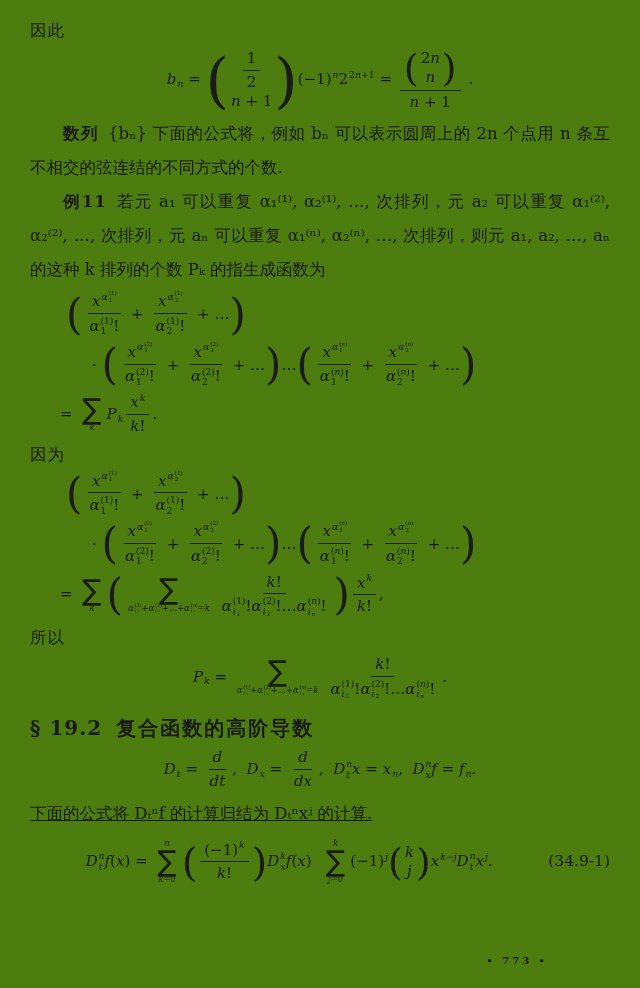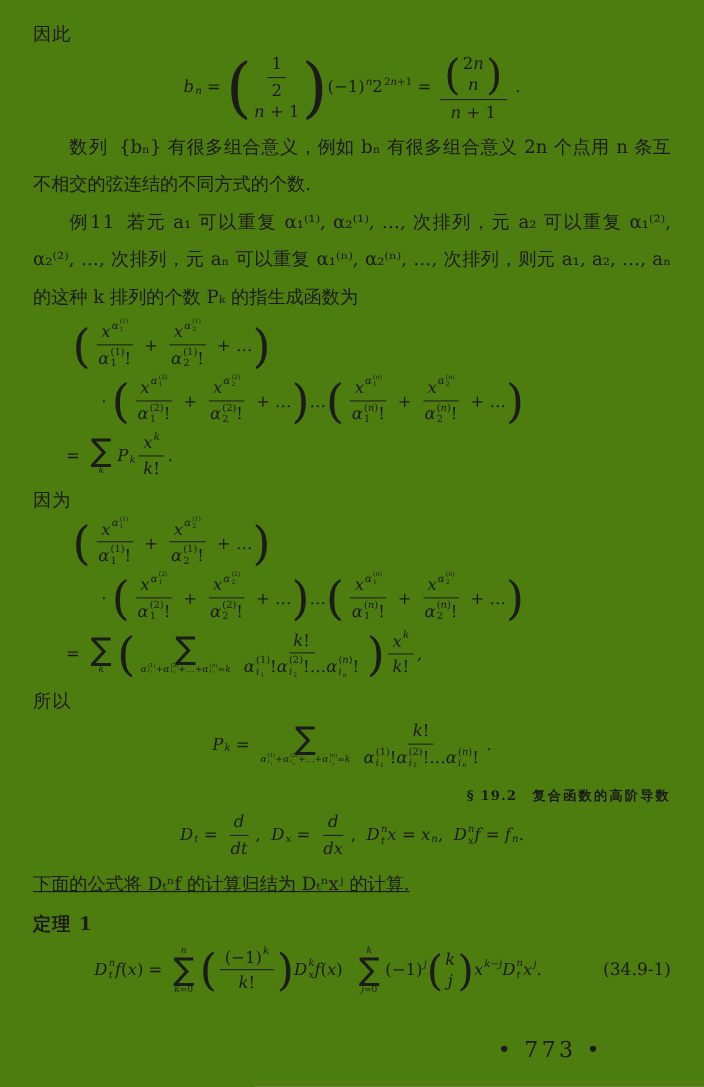--- a/index.html
+++ b/index.html
@@ -15,34 +15,34 @@
     color:#1b1b1b;
     box-sizing:border-box;
     padding:20px 30px 0 30px;
     overflow:hidden;
     font-size:16px;
   }
   
   .lead{margin:0;font-size:16.5px;letter-spacing:1px;}
   .para{margin:0;line-height:2.05;font-size:16.5px;text-align:justify;}
   .para.ind{text-indent:2em;}
-  .blabel{font-weight:normal;margin-right:.55em;letter-spacing:1px;}
+  .blabel{font-weight:bold;margin-right:.55em;letter-spacing:1px;}
   .center{text-align:center;}
   .heading{
     margin:16px 0 6px 0;
-    text-align:right;
+    text-align:left;
     font-weight:bold;
-    font-size:12px;
+    font-size:20px;
     letter-spacing:2px;
   }
   .heading .hnum{margin-right:14px;letter-spacing:1px;}
   .pageno{
     position:absolute;
     right:92px;bottom:22px;
-    font-size:20px;font-weight:normal;letter-spacing:3px;margin-left:17px;
+    font-size:10px;font-weight:bold;letter-spacing:3px;margin-left:17px;
   }
   
   .math{font-size:15px;line-height:1.25;}
   .mline{margin:6px 0;}
   .mrow{display:inline-flex;align-items:center;white-space:pre;}
   .rm,.it{white-space:pre;}
   .it{font-style:italic;}
   .mfrac{display:inline-flex;flex-direction:column;align-items:center;margin:0 3px;}
   .mfrac>.fn{padding:0 4px 2px 4px;border-bottom:1.4px solid #222;display:inline-flex;align-items:center;justify-content:center;}
   .mfrac>.fd{padding:2px 4px 0 4px;display:inline-flex;align-items:center;justify-content:center;}
@@ -66,21 +66,21 @@
 </style>
 </head>
 <body>
 
 <div class="page">
 
   <p class="lead">因此</p>
 
   <div class="center math mline"><span class="mrow"><span class="msub"><span class="mtxt"><span class="it">b</span></span><span class="mtxt e"><span class="it">n</span></span></span><span class="mtxt"><span class="rm"> = </span></span><span class="mpar"><span class="pfence" style="font-size: 60px;">(</span><span class="mrow"><span class="stk"><span class="mfrac"><span class="mtxt fn"><span class="rm">1</span></span><span class="mtxt fd"><span class="rm">2</span></span></span><span class="mtxt"><span class="it">n</span><span class="rm"> + 1</span></span></span></span><span class="pfence" style="font-size: 60px;">)</span></span><span class="msup"><span class="mtxt"><span class="rm">(−1)</span></span><span class="mtxt e"><span class="it">n</span></span></span><span class="msup"><span class="mtxt"><span class="rm">2</span></span><span class="mtxt e"><span class="rm">2</span><span class="it">n</span><span class="rm">+1</span></span></span><span class="mtxt"><span class="rm"> = </span></span><span class="mfrac"><span class="mpar fn"><span class="pfence" style="font-size: 38px;">(</span><span class="mrow"><span class="stk"><span class="mtxt"><span class="rm">2</span><span class="it">n</span></span><span class="mtxt"><span class="it">n</span></span></span></span><span class="pfence" style="font-size: 38px;">)</span></span><span class="mtxt fd"><span class="it">n</span><span class="rm"> + 1</span></span></span><span class="mtxt"><span class="rm"> .</span></span></span></div>
 
-  <p class="para ind"><span class="blabel">数列</span><span>{bₙ} 有很多组合意义，例如 bₙ 有很多组合意义 2n 个点用 n 条互不相交的弦连结的不同方式的个数.</span></p>
+  <p class="para ind"><span class="blabel">数列</span><span>{bₙ} 下面的公式将，例如 bₙ 可以表示圆周上的 2n 个点用 n 条互不相交的弦连结的不同方式的个数.</span></p>
 
   <p class="para ind"><span class="blabel">例11</span><span>若元 a₁ 可以重复 α₁⁽¹⁾, α₂⁽¹⁾, …, 次排列，元 a₂ 可以重复 α₁⁽²⁾, α₂⁽²⁾, …, 次排列，元 aₙ 可以重复 α₁⁽ⁿ⁾, α₂⁽ⁿ⁾, …, 次排列，则元 a₁, a₂, …, aₙ 的这种 k 排列的个数 Pₖ 的指生成函数为</span></p>
 
   <div class="math mline iA"><span class="mrow"><span class="mpar"><span class="pfence" style="font-size: 42px;">(</span><span class="mrow"><span class="mrow"><span class="mfrac"><span class="msup fn"><span class="mtxt"><span class="it">x</span></span><span class="mss e"><span class="mtxt"><span class="it">α</span></span><span class="col"><span class="mtxt"><span class="rm">(1)</span></span><span class="mtxt"><span class="rm">1</span></span></span></span></span><span class="mrow fd"><span class="mss"><span class="mtxt"><span class="it">α</span></span><span class="col"><span class="mtxt"><span class="rm">(1)</span></span><span class="mtxt"><span class="rm">1</span></span></span></span><span class="mtxt"><span class="rm">!</span></span></span></span><span class="mtxt"><span class="rm"> + </span></span><span class="mfrac"><span class="msup fn"><span class="mtxt"><span class="it">x</span></span><span class="mss e"><span class="mtxt"><span class="it">α</span></span><span class="col"><span class="mtxt"><span class="rm">(1)</span></span><span class="mtxt"><span class="rm">2</span></span></span></span></span><span class="mrow fd"><span class="mss"><span class="mtxt"><span class="it">α</span></span><span class="col"><span class="mtxt"><span class="rm">(1)</span></span><span class="mtxt"><span class="rm">2</span></span></span></span><span class="mtxt"><span class="rm">!</span></span></span></span><span class="mtxt"><span class="rm"> + …</span></span></span></span><span class="pfence" style="font-size: 42px;">)</span></span></span></div>
   <div class="math mline iB"><span class="mrow"><span class="mtxt"><span class="rm">· </span></span><span class="mpar"><span class="pfence" style="font-size: 42px;">(</span><span class="mrow"><span class="mrow"><span class="mfrac"><span class="msup fn"><span class="mtxt"><span class="it">x</span></span><span class="mss e"><span class="mtxt"><span class="it">α</span></span><span class="col"><span class="mtxt"><span class="rm">(2)</span></span><span class="mtxt"><span class="rm">1</span></span></span></span></span><span class="mrow fd"><span class="mss"><span class="mtxt"><span class="it">α</span></span><span class="col"><span class="mtxt"><span class="rm">(2)</span></span><span class="mtxt"><span class="rm">1</span></span></span></span><span class="mtxt"><span class="rm">!</span></span></span></span><span class="mtxt"><span class="rm"> + </span></span><span class="mfrac"><span class="msup fn"><span class="mtxt"><span class="it">x</span></span><span class="mss e"><span class="mtxt"><span class="it">α</span></span><span class="col"><span class="mtxt"><span class="rm">(2)</span></span><span class="mtxt"><span class="rm">2</span></span></span></span></span><span class="mrow fd"><span class="mss"><span class="mtxt"><span class="it">α</span></span><span class="col"><span class="mtxt"><span class="rm">(2)</span></span><span class="mtxt"><span class="rm">2</span></span></span></span><span class="mtxt"><span class="rm">!</span></span></span></span><span class="mtxt"><span class="rm"> + …</span></span></span></span><span class="pfence" style="font-size: 42px;">)</span></span><span class="mtxt"><span class="rm">…</span></span><span class="mpar"><span class="pfence" style="font-size: 42px;">(</span><span class="mrow"><span class="mrow"><span class="mfrac"><span class="msup fn"><span class="mtxt"><span class="it">x</span></span><span class="mss e"><span class="mtxt"><span class="it">α</span></span><span class="col"><span class="mtxt"><span class="rm">(</span><span class="it">n</span><span class="rm">)</span></span><span class="mtxt"><span class="rm">1</span></span></span></span></span><span class="mrow fd"><span class="mss"><span class="mtxt"><span class="it">α</span></span><span class="col"><span class="mtxt"><span class="rm">(</span><span class="it">n</span><span class="rm">)</span></span><span class="mtxt"><span class="rm">1</span></span></span></span><span class="mtxt"><span class="rm">!</span></span></span></span><span class="mtxt"><span class="rm"> + </span></span><span class="mfrac"><span class="msup fn"><span class="mtxt"><span class="it">x</span></span><span class="mss e"><span class="mtxt"><span class="it">α</span></span><span class="col"><span class="mtxt"><span class="rm">(</span><span class="it">n</span><span class="rm">)</span></span><span class="mtxt"><span class="rm">2</span></span></span></span></span><span class="mrow fd"><span class="mss"><span class="mtxt"><span class="it">α</span></span><span class="col"><span class="mtxt"><span class="rm">(</span><span class="it">n</span><span class="rm">)</span></span><span class="mtxt"><span class="rm">2</span></span></span></span><span class="mtxt"><span class="rm">!</span></span></span></span><span class="mtxt"><span class="rm"> + …</span></span></span></span><span class="pfence" style="font-size: 42px;">)</span></span></span></div>
   <div class="math mline iC"><span class="mrow"><span class="mtxt"><span class="rm">= </span></span><span class="msum"><span class="sg">∑</span><span class="mtxt be"><span class="it">k</span></span></span><span class="msub"><span class="mtxt"><span class="it">P</span></span><span class="mtxt e"><span class="it">k</span></span></span><span class="mfrac"><span class="msup fn"><span class="mtxt"><span class="it">x</span></span><span class="mtxt e"><span class="it">k</span></span></span><span class="mtxt fd"><span class="it">k</span><span class="rm">!</span></span></span><span class="mtxt"><span class="rm">.</span></span></span></div>
 
   <p class="lead" style="margin-top:8px;">因为</p>
 
   <div class="math mline iA"><span class="mrow"><span class="mpar"><span class="pfence" style="font-size: 42px;">(</span><span class="mrow"><span class="mrow"><span class="mfrac"><span class="msup fn"><span class="mtxt"><span class="it">x</span></span><span class="mss e"><span class="mtxt"><span class="it">α</span></span><span class="col"><span class="mtxt"><span class="rm">(1)</span></span><span class="mtxt"><span class="rm">1</span></span></span></span></span><span class="mrow fd"><span class="mss"><span class="mtxt"><span class="it">α</span></span><span class="col"><span class="mtxt"><span class="rm">(1)</span></span><span class="mtxt"><span class="rm">1</span></span></span></span><span class="mtxt"><span class="rm">!</span></span></span></span><span class="mtxt"><span class="rm"> + </span></span><span class="mfrac"><span class="msup fn"><span class="mtxt"><span class="it">x</span></span><span class="mss e"><span class="mtxt"><span class="it">α</span></span><span class="col"><span class="mtxt"><span class="rm">(1)</span></span><span class="mtxt"><span class="rm">2</span></span></span></span></span><span class="mrow fd"><span class="mss"><span class="mtxt"><span class="it">α</span></span><span class="col"><span class="mtxt"><span class="rm">(1)</span></span><span class="mtxt"><span class="rm">2</span></span></span></span><span class="mtxt"><span class="rm">!</span></span></span></span><span class="mtxt"><span class="rm"> + …</span></span></span></span><span class="pfence" style="font-size: 42px;">)</span></span></span></div>
@@ -91,21 +91,20 @@
 
   <div class="center math mline"><span class="mrow"><span class="msub"><span class="mtxt"><span class="it">P</span></span><span class="mtxt e"><span class="it">k</span></span></span><span class="mtxt"><span class="rm"> = </span></span><span class="msum"><span class="sg">∑</span><span class="mrow be"><span class="mss"><span class="mtxt"><span class="it">α</span></span><span class="col"><span class="mtxt"><span class="rm">(1)</span></span><span class="msub"><span class="mtxt"><span class="it">i</span></span><span class="mtxt e"><span class="rm">1</span></span></span></span></span><span class="mtxt"><span class="rm">+</span></span><span class="mss"><span class="mtxt"><span class="it">α</span></span><span class="col"><span class="mtxt"><span class="rm">(2)</span></span><span class="msub"><span class="mtxt"><span class="it">i</span></span><span class="mtxt e"><span class="rm">2</span></span></span></span></span><span class="mtxt"><span class="rm">+…+</span></span><span class="mss"><span class="mtxt"><span class="it">α</span></span><span class="col"><span class="mtxt"><span class="rm">(</span><span class="it">n</span><span class="rm">)</span></span><span class="msub"><span class="mtxt"><span class="it">i</span></span><span class="mtxt e"><span class="it">n</span></span></span></span></span><span class="mtxt"><span class="rm">=</span></span><span class="mtxt"><span class="it">k</span></span></span></span><span class="mfrac"><span class="mtxt fn"><span class="it">k</span><span class="rm">!</span></span><span class="mrow fd"><span class="mss"><span class="mtxt"><span class="it">α</span></span><span class="col"><span class="mtxt"><span class="rm">(1)</span></span><span class="msub"><span class="mtxt"><span class="it">i</span></span><span class="mtxt e"><span class="rm">1</span></span></span></span></span><span class="mtxt"><span class="rm">!</span></span><span class="mss"><span class="mtxt"><span class="it">α</span></span><span class="col"><span class="mtxt"><span class="rm">(2)</span></span><span class="msub"><span class="mtxt"><span class="it">i</span></span><span class="mtxt e"><span class="rm">2</span></span></span></span></span><span class="mtxt"><span class="rm">!</span></span><span class="mtxt"><span class="rm">…</span></span><span class="mss"><span class="mtxt"><span class="it">α</span></span><span class="col"><span class="mtxt"><span class="rm">(</span><span class="it">n</span><span class="rm">)</span></span><span class="msub"><span class="mtxt"><span class="it">i</span></span><span class="mtxt e"><span class="it">n</span></span></span></span></span><span class="mtxt"><span class="rm">!</span></span></span></span><span class="mtxt"><span class="rm">.</span></span></span></div>
 
   <h2 class="heading"><span class="hnum">§ 19.2</span><span>复合函数的高阶导数</span></h2>
 
 
   <div class="center math mline"><span class="mrow"><span class="msub"><span class="mtxt"><span class="it">D</span></span><span class="mtxt e"><span class="it">t</span></span></span><span class="mtxt"><span class="rm"> = </span></span><span class="mfrac"><span class="mtxt fn"><span class="it">d</span></span><span class="mtxt fd"><span class="it">dt</span></span></span><span class="mtxt"><span class="rm">,  </span></span><span class="msub"><span class="mtxt"><span class="it">D</span></span><span class="mtxt e"><span class="it">x</span></span></span><span class="mtxt"><span class="rm"> = </span></span><span class="mfrac"><span class="mtxt fn"><span class="it">d</span></span><span class="mtxt fd"><span class="it">dx</span></span></span><span class="mtxt"><span class="rm">,  </span></span><span class="mss"><span class="mtxt"><span class="it">D</span></span><span class="col"><span class="mtxt"><span class="it">n</span></span><span class="mtxt"><span class="it">t</span></span></span></span><span class="mtxt"><span class="it">x</span></span><span class="mtxt"><span class="rm"> = </span></span><span class="msub"><span class="mtxt"><span class="it">x</span></span><span class="mtxt e"><span class="it">n</span></span></span><span class="mtxt"><span class="rm">,  </span></span><span class="mss"><span class="mtxt"><span class="it">D</span></span><span class="col"><span class="mtxt"><span class="it">n</span></span><span class="mtxt"><span class="it">x</span></span></span></span><span class="mtxt"><span class="it">f</span></span><span class="mtxt"><span class="rm"> = </span></span><span class="msub"><span class="mtxt"><span class="it">f</span></span><span class="mtxt e"><span class="it">n</span></span></span><span class="mtxt"><span class="rm">.</span></span></span></div>
 
   <p class="para" style="margin-top:4px;text-decoration:underline;">下面的公式将 Dₜⁿf 的计算归结为 Dₜⁿxʲ 的计算.</p>
 
-  <p class="lead" style="margin-top:8px;font-weight:bold;">定理 1</p>
 
   <div class="eqline math">
     <span class="eqbody"><span class="mrow"><span class="mss"><span class="mtxt"><span class="it">D</span></span><span class="col"><span class="mtxt"><span class="it">n</span></span><span class="mtxt"><span class="it">t</span></span></span></span><span class="mtxt"><span class="it">f</span><span class="rm">(</span><span class="it">x</span><span class="rm">)</span></span><span class="mtxt"><span class="rm"> = </span></span><span class="msum"><span class="mtxt ab"><span class="it">n</span></span><span class="sg">∑</span><span class="mtxt be"><span class="it">k</span><span class="rm">=0</span></span></span><span class="mpar"><span class="pfence" style="font-size: 40px;">(</span><span class="mrow"><span class="mfrac"><span class="msup fn"><span class="mtxt"><span class="rm">(−1)</span></span><span class="mtxt e"><span class="it">k</span></span></span><span class="mtxt fd"><span class="it">k</span><span class="rm">!</span></span></span></span><span class="pfence" style="font-size: 40px;">)</span></span><span class="mss"><span class="mtxt"><span class="it">D</span></span><span class="col"><span class="mtxt"><span class="it">k</span></span><span class="mtxt"><span class="it">x</span></span></span></span><span class="mtxt"><span class="it">f</span><span class="rm">(</span><span class="it">x</span><span class="rm">)</span></span><span class="mtxt"><span class="rm">  </span></span><span class="msum"><span class="mtxt ab"><span class="it">k</span></span><span class="sg">∑</span><span class="mtxt be"><span class="it">j</span><span class="rm">=0</span></span></span><span class="msup"><span class="mtxt"><span class="rm">(−1)</span></span><span class="mtxt e"><span class="it">j</span></span></span><span class="mpar"><span class="pfence" style="font-size: 38px;">(</span><span class="mrow"><span class="stk"><span class="mtxt"><span class="it">k</span></span><span class="mtxt"><span class="it">j</span></span></span></span><span class="pfence" style="font-size: 38px;">)</span></span><span class="msup"><span class="mtxt"><span class="it">x</span></span><span class="mtxt e"><span class="it">k</span><span class="rm">−</span><span class="it">j</span></span></span><span class="mss"><span class="mtxt"><span class="it">D</span></span><span class="col"><span class="mtxt"><span class="it">n</span></span><span class="mtxt"><span class="it">t</span></span></span></span><span class="msup"><span class="mtxt"><span class="it">x</span></span><span class="mtxt e"><span class="it">j</span></span></span><span class="mtxt"><span class="rm">.</span></span></span></span>
     <span class="eqnum">(34.9-1)</span>
   </div>
 
   <div class="pageno">• 773 •</div>
 
 </div>
 

